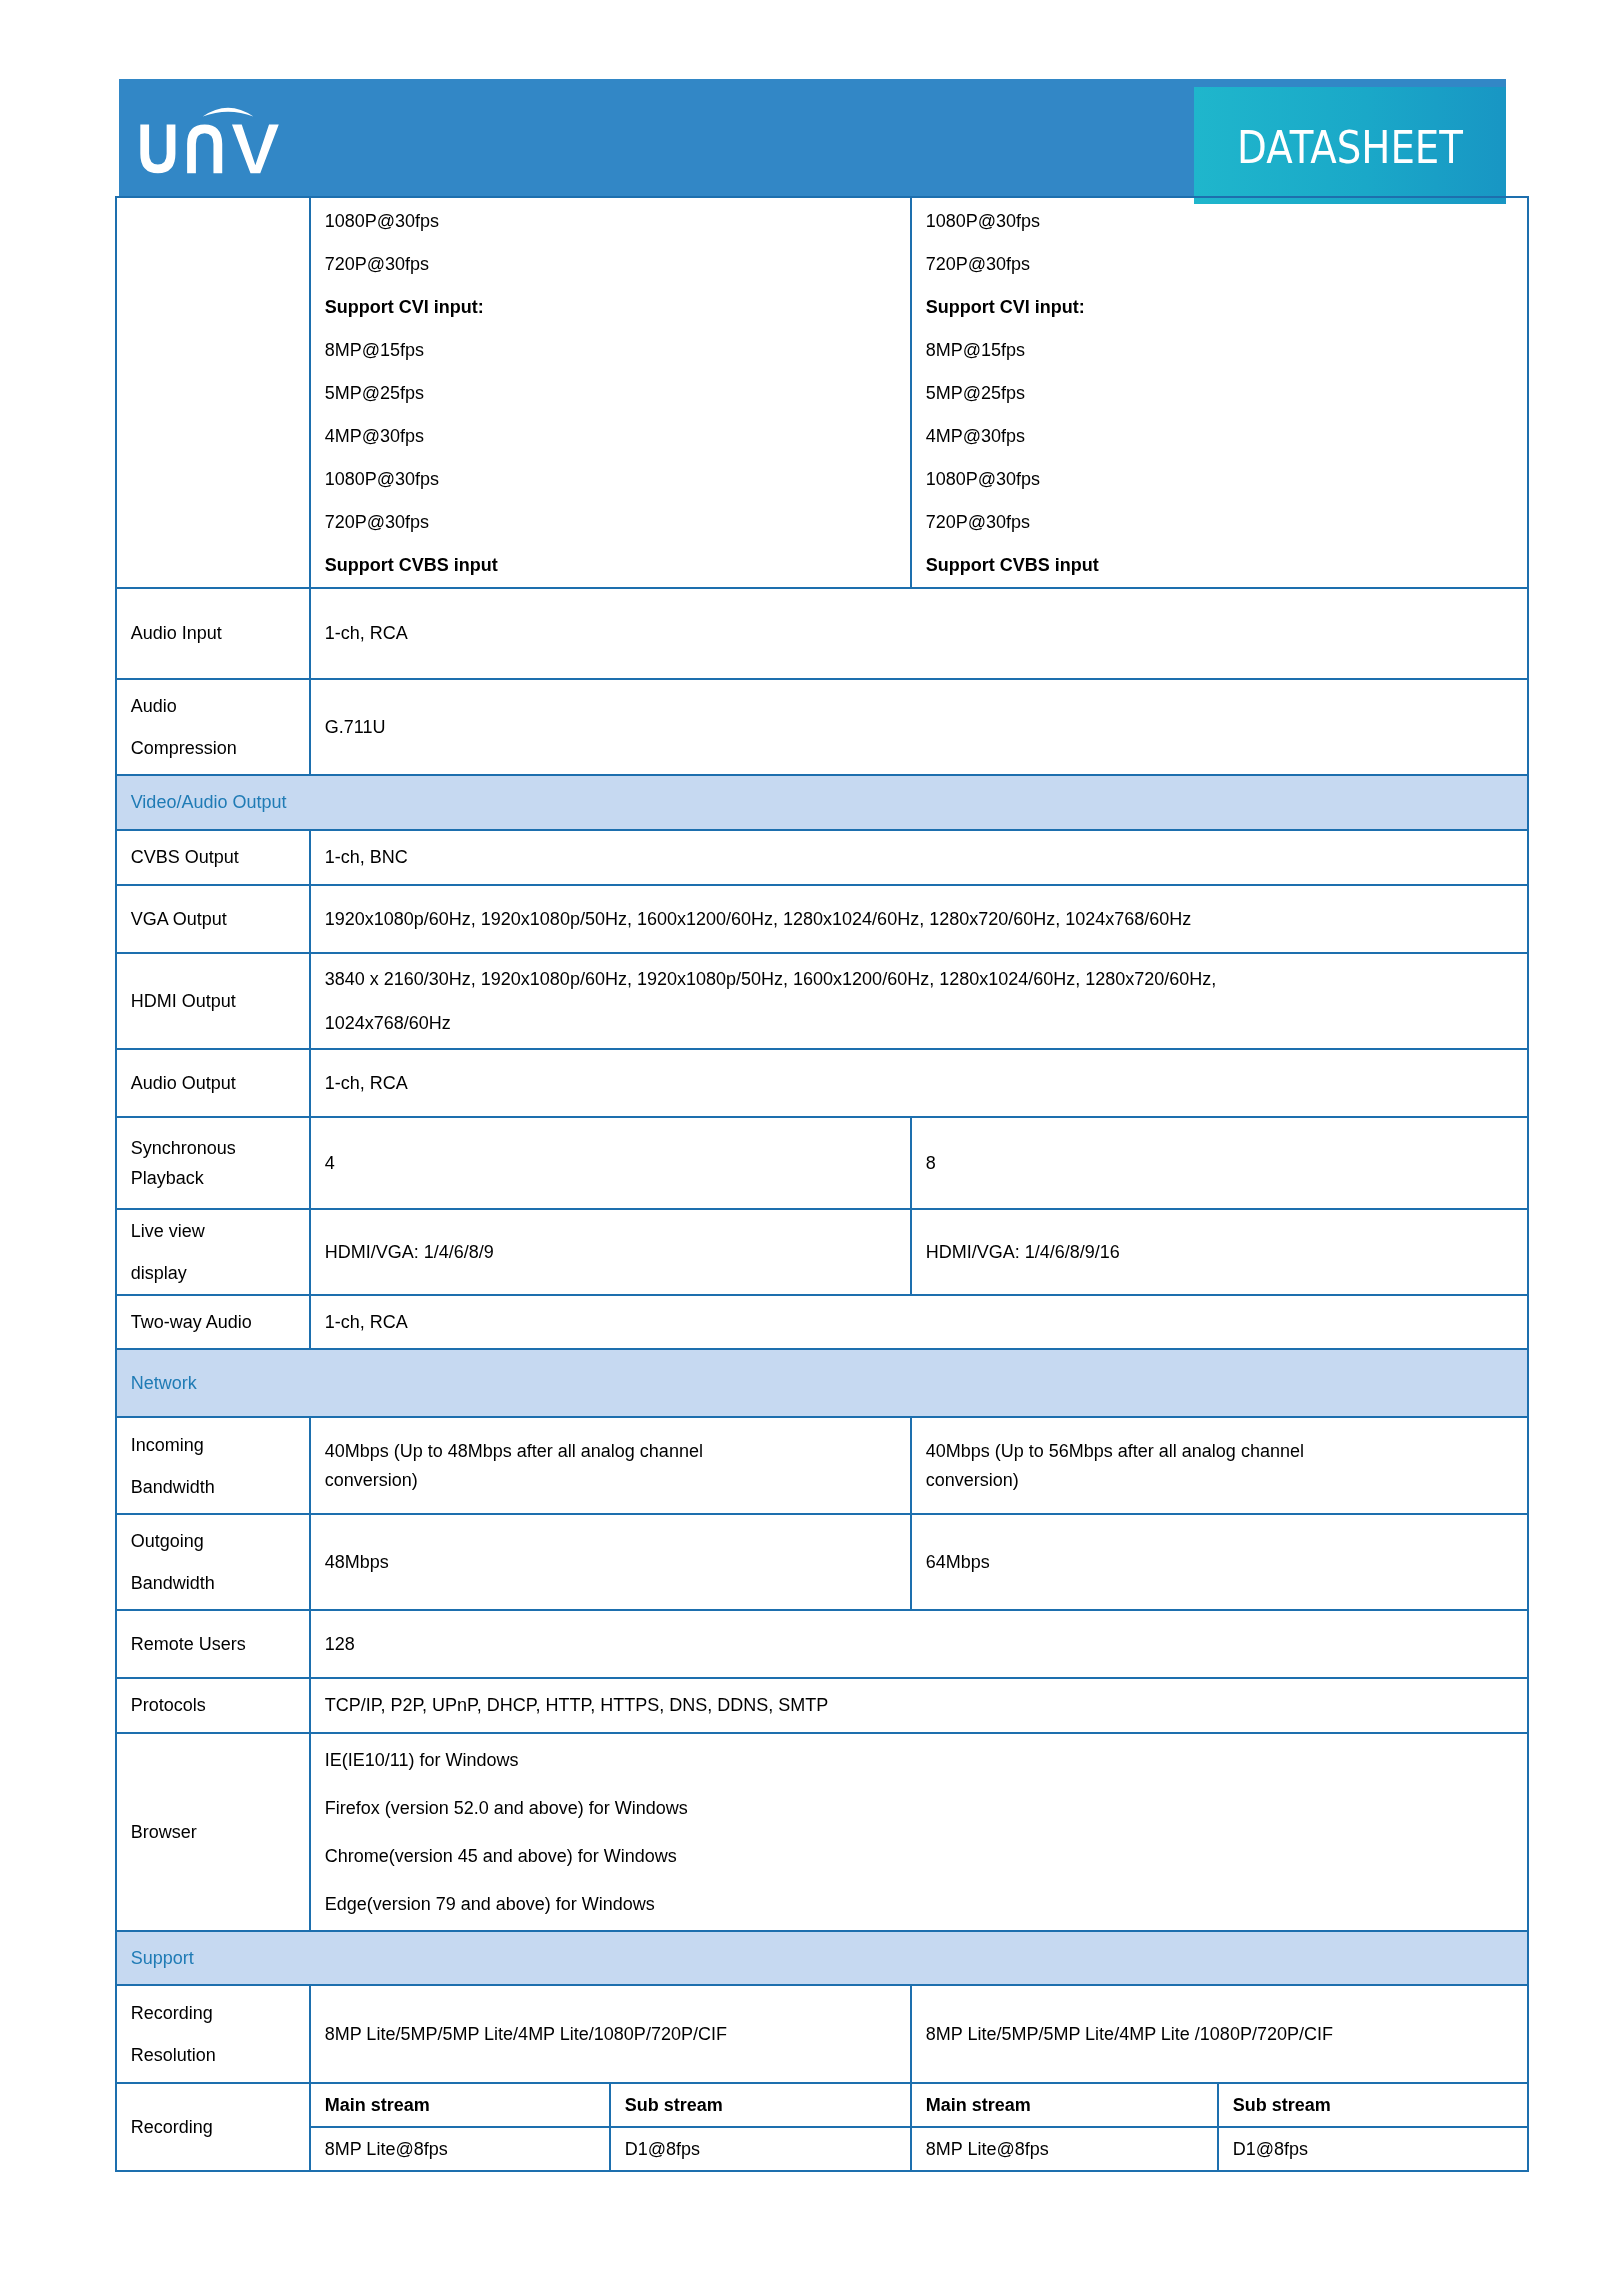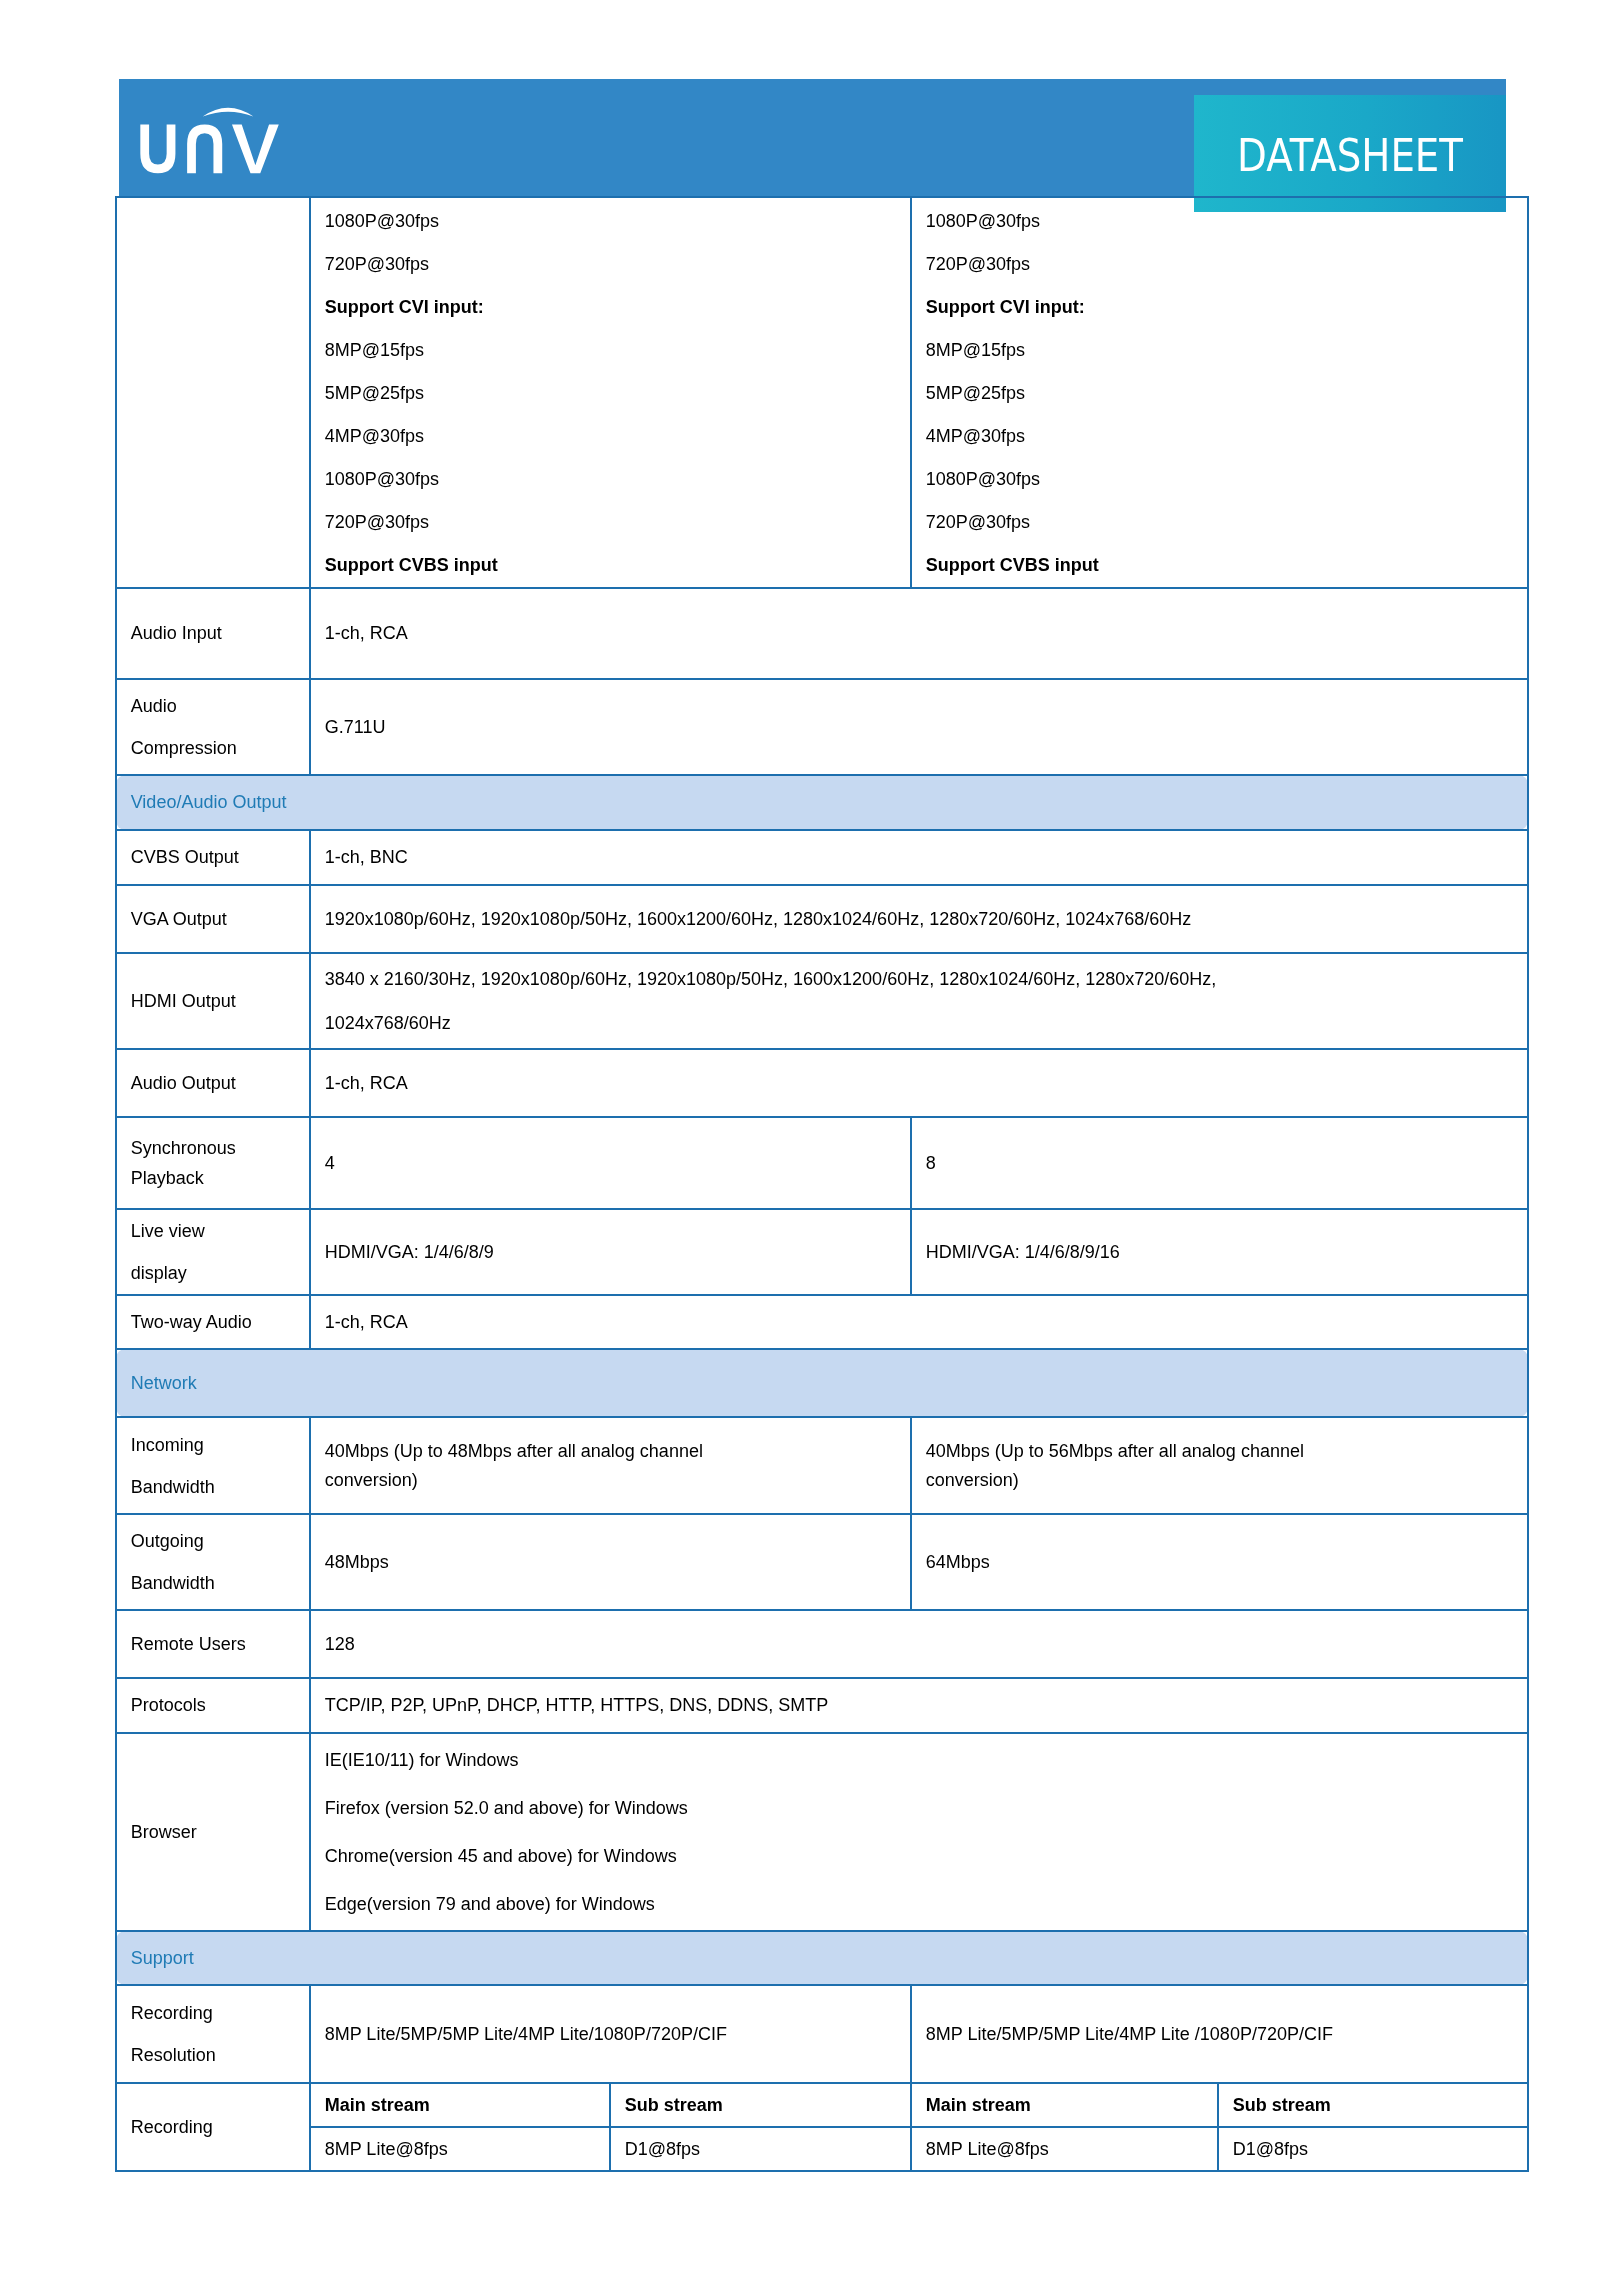--- a/index.html
+++ b/index.html
@@ -1,28 +1,28 @@
 <!DOCTYPE html>
 <html><head>
 <meta charset="utf-8">
 <style>
   html, body { margin: 0; padding: 0; background: #ffffff; }
   body { width: 1621px; height: 2293px; position: relative; overflow: hidden;
          font-family: "Liberation Sans", "DejaVu Sans", sans-serif; color: #000; }
   .header { position: absolute; left: 119px; top: 79px; width: 1387px; height: 117px; background: #3287c6; }
-  .header .badge { position: absolute; left: 1075px; top: 16px; width: 312px; height: 117px;
+  .header .badge { position: absolute; left: 1075px; top: 8px; width: 312px; height: 117px;
                    background: linear-gradient(90deg, #1fb6cc 0%, #1aa8c8 55%, #1896c4 100%); }
   .header .badge span { position: absolute; left: 0; right: 0; top: 0; bottom: 0; display: flex; align-items: center; justify-content: center;
                         color: #ffffff; font-size: 45px; letter-spacing: 0px; font-family: "DejaVu Sans", sans-serif; font-weight: normal; transform: scaleX(0.86); padding-top: 3.9px; }
   .logo { position: absolute; left: 18.6px; top: 21.6px; width: 147px; height: 78px; }
   .logo svg { width: 147px; height: 78px; display: block; }
 
   table.spec { position: absolute; left: 115px; top: 196px; width: 1411px; border-collapse: collapse; table-layout: fixed; }
   table.spec td { border: 2.9px solid #1d6fae; padding: 0 0 0 13.7px; vertical-align: middle; font-size: 18px; line-height: 29px; }
-  td.sec { background: #c6d9f1; color: #1f7bb5; font-size: 20.6px; border-radius: 9px; }
+  td.sec { background: #c6d9f1; color: #1f7bb5; font-size: 20.6px; }
   .b { font-weight: bold; }
   .lines div { height: 43px; line-height: 43px; white-space: nowrap; }
   .lbl2 div { line-height: 42px; }
   .lbl2t div { line-height: 30px; }
   .lines4 div { height: 48px; line-height: 48px; }
   .val2 { line-height: 29px; }
   .hdmi div { line-height: 44px; }
   td.top { vertical-align: top; padding-top: 2px !important; }
 
   tr.r-first { height: 384px; }

